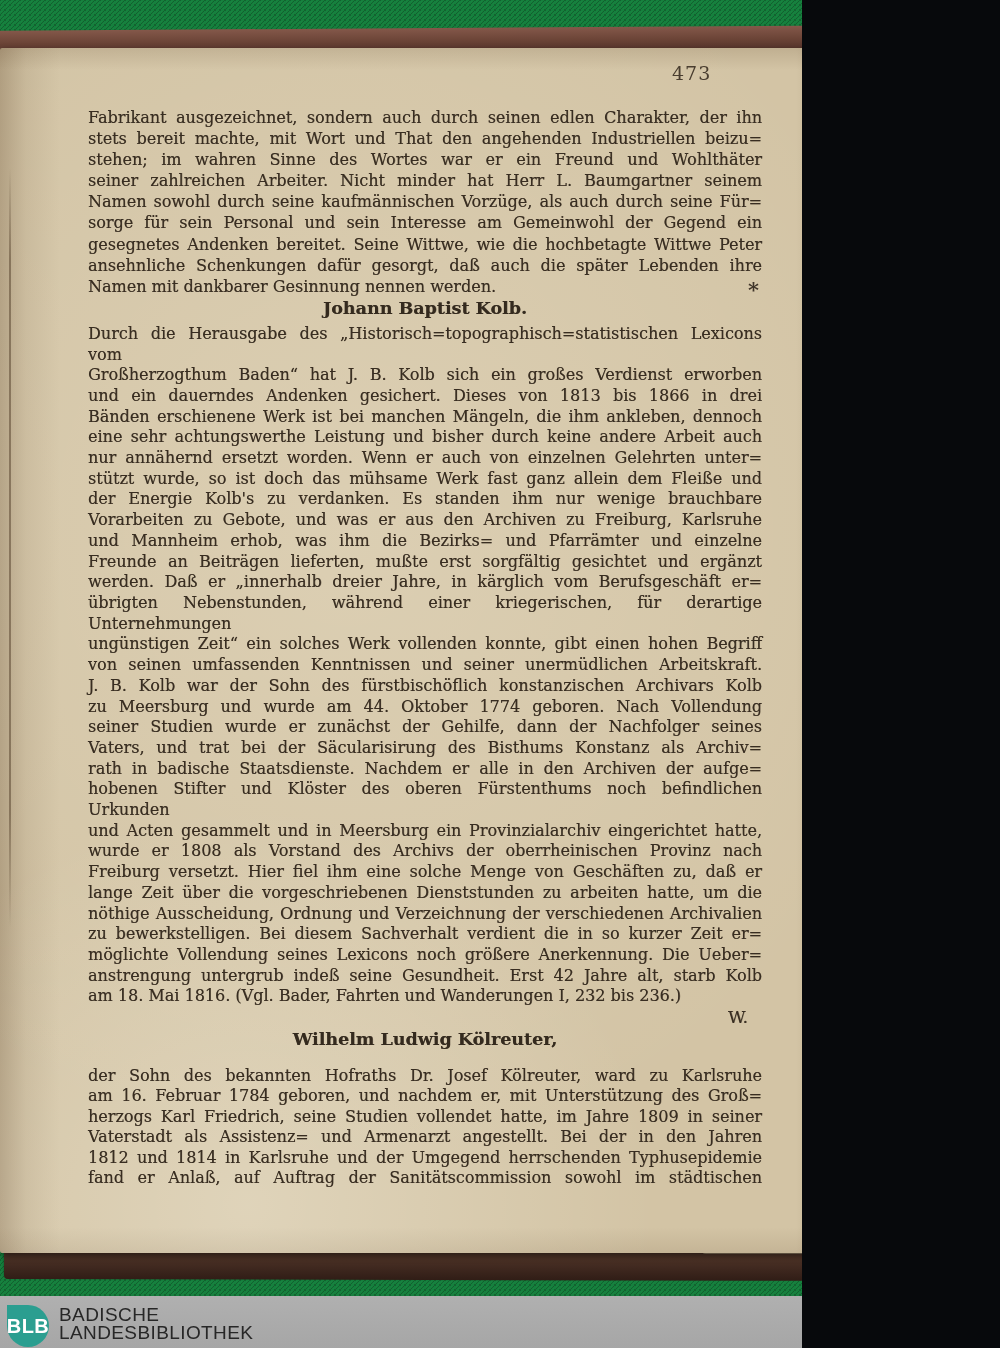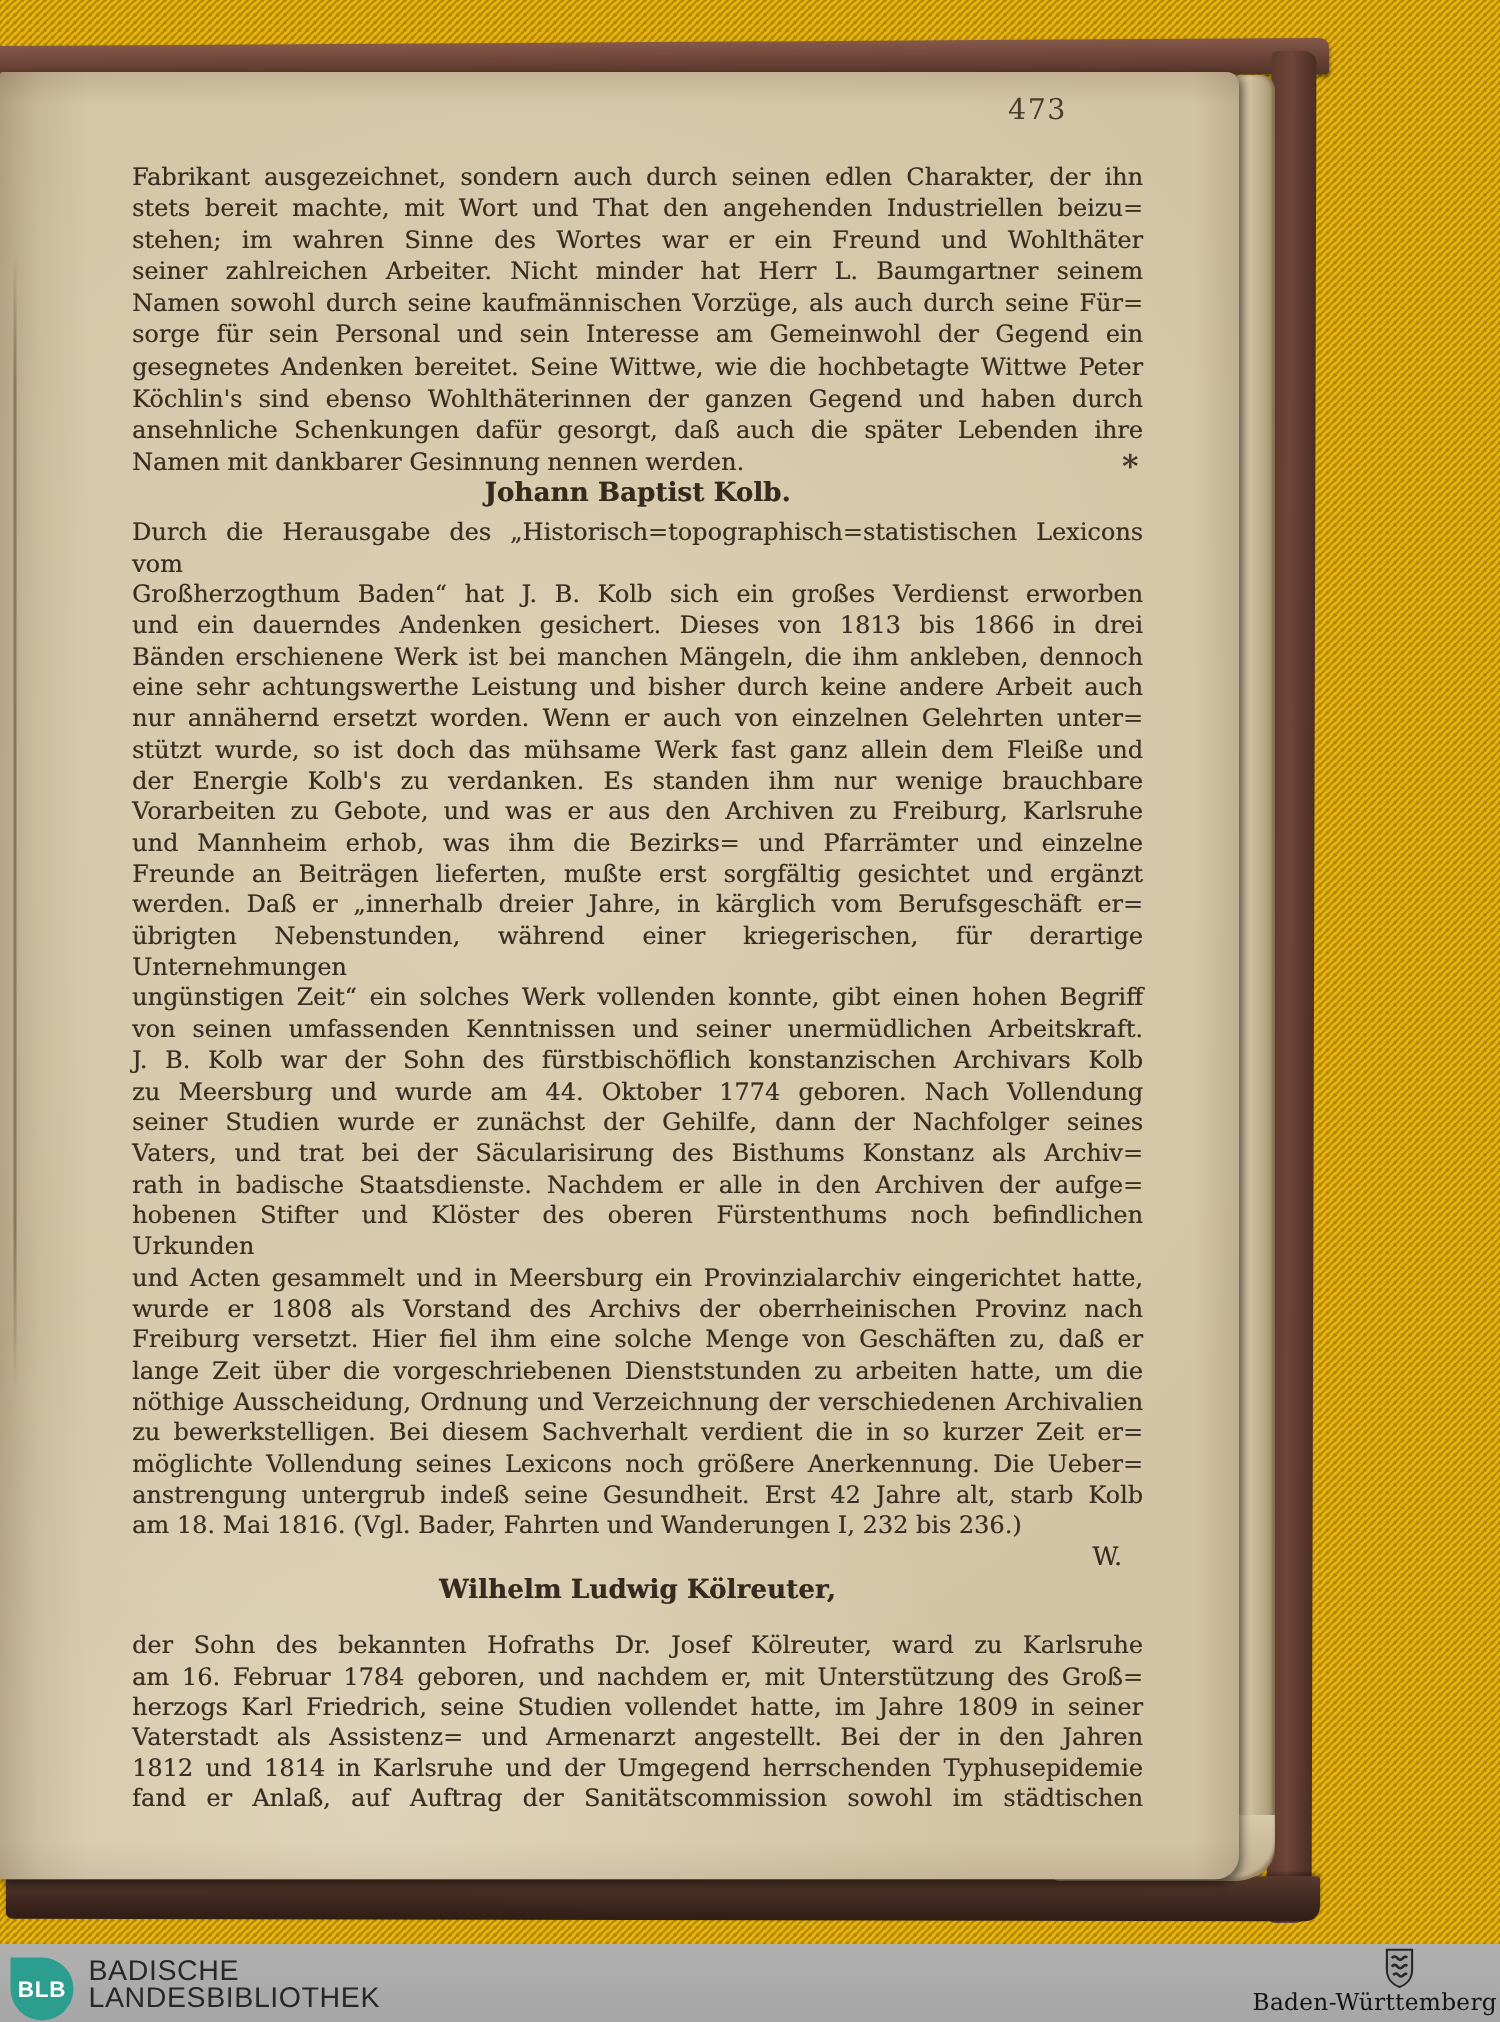--- a/index.html
+++ b/index.html
@@ -1,18 +1,18 @@
 <!DOCTYPE html>
 <html><head>
 <meta charset="utf-8">
 <style>
   html,body{margin:0;padding:0;background:#07090c;}
   .scene{
-    position:relative;width:1000px;height:1348px;overflow:hidden;
-    background:#eab308;
+    position:relative;width:802px;height:1348px;overflow:hidden;
+    background:#15803d;
     font-family:"DejaVu Serif","Liberation Serif",serif;
   }
   
   .scene::before{
     content:"";position:absolute;inset:0;
     background-image:
       radial-gradient(rgba(190,210,230,0.05) 0.6px, transparent 0.7px),
       repeating-linear-gradient(45deg, rgba(255,255,255,0.016) 0 1px, transparent 1px 3px),
       repeating-linear-gradient(-45deg, rgba(0,0,0,0.25) 0 1px, transparent 1px 3px);
     background-size:4px 4px, 5px 5px, 5px 5px;
@@ -106,21 +106,21 @@
   
   .footer{
     position:absolute;left:0;top:1296px;width:1000px;height:52px;
     background:linear-gradient(#b0b0b0,#a6a6a6);
     font-family:"Liberation Sans","DejaVu Sans",sans-serif;
   }
   .blb-logo{
     position:absolute;left:7px;top:9px;width:42px;height:42px;
     background:#2b9e90;border-radius:0 50% 50% 50%;
     display:flex;align-items:center;justify-content:center;
-    color:#ffffff;font-weight:bold;font-size:15px;letter-spacing:0.5px;
+    color:#ffffff;font-weight:bold;font-size:20px;letter-spacing:0.5px;
   }
   .lib-name{
     position:absolute;left:59px;top:10px;color:#272727;
     font-weight:normal;font-size:19px;line-height:18px;letter-spacing:0.4px;
   }
   .bw-arms{position:absolute;left:921px;top:2px;}
   .bw-label{
     position:absolute;right:2px;top:30px;
     font-family:"DejaVu Serif","Liberation Serif",serif;
     font-size:15.5px;color:#131313;letter-spacing:0.2px;
@@ -146,21 +146,20 @@
 
         <div class="para para1">
           <span class="star-sign">*</span>
         <div class="tline">Fabrikant ausgezeichnet, sondern auch durch seinen edlen Charakter, der ihn</div>
             <div class="tline">stets bereit machte, mit Wort und That den angehenden Industriellen beizu=</div>
             <div class="tline">stehen; im wahren Sinne des Wortes war er ein Freund und Wohlthäter</div>
             <div class="tline">seiner zahlreichen Arbeiter. Nicht minder hat Herr L. Baumgartner seinem</div>
             <div class="tline">Namen sowohl durch seine kaufmännischen Vorzüge, als auch durch seine Für=</div>
             <div class="tline">sorge für sein Personal und sein Interesse am Gemeinwohl der Gegend ein</div>
             <div class="tline">gesegnetes Andenken bereitet. Seine Wittwe, wie die hochbetagte Wittwe Peter</div>
-            <div class="tline">Köchlin's sind ebenso Wohlthäterinnen der ganzen Gegend und haben durch</div>
             <div class="tline">ansehnliche Schenkungen dafür gesorgt, daß auch die später Lebenden ihre</div>
             <div class="tline tline-last">Namen mit dankbarer Gesinnung nennen werden.</div>
           </div>
 
         <div class="heading heading1">Johann Baptist Kolb.</div>
 
         <div class="para para2">
             <div class="tline">Durch die Herausgabe des „Historisch=topographisch=statistischen Lexicons vom</div>
             <div class="tline">Großherzogthum Baden“ hat J. B. Kolb sich ein großes Verdienst erworben</div>
             <div class="tline">und ein dauerndes Andenken gesichert. Dieses von 1813 bis 1866 in drei</div>

